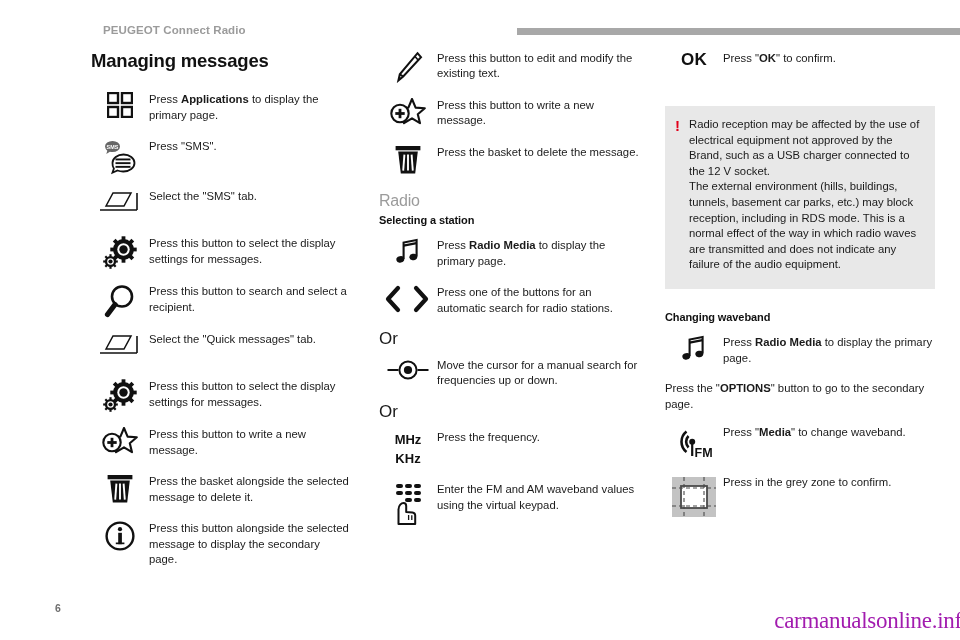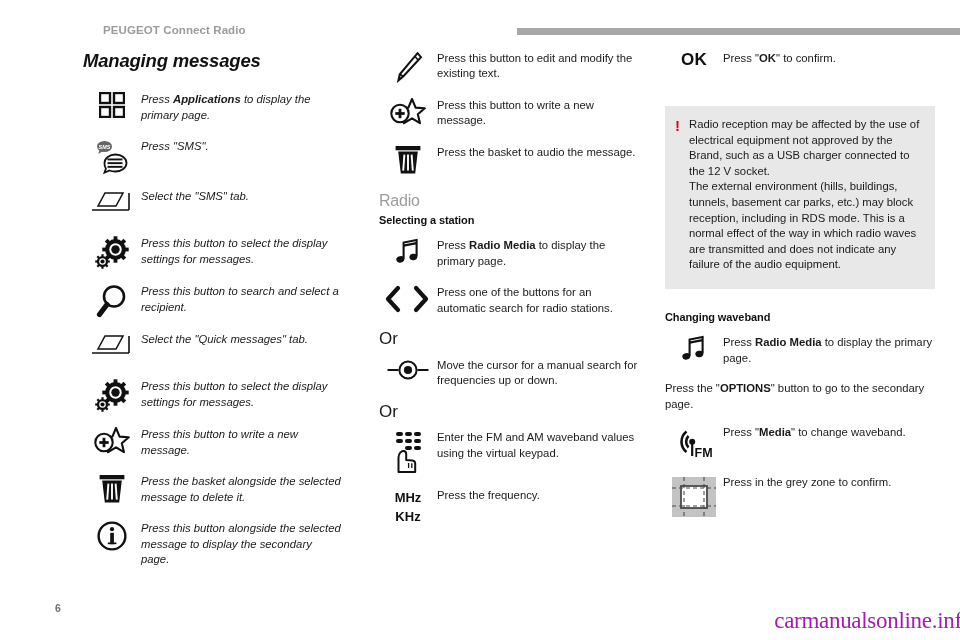--- a/index.html
+++ b/index.html
@@ -30,21 +30,21 @@
   }
   .hdr-bar {
     position: absolute;
     left: 490px; top: 28px;
     width: 470px; height: 7px;
     background: #a8a8a8;
   }
 
   
   .col { position: absolute; top: 50px; }
-  #col1 { left: 56px;  width: 258px; font-style: italic; }
+  #col1 { left: 64px;  width: 258px; }
   #col2 { left: 352px; width: 262px; }
   #col3 { left: 638px; width: 270px; }
 
   
   h1.sec-title {
     margin: 0 0 20px 0;
     font-size: 18.5px;
     font-weight: bold;
     letter-spacing: -.2px;
     color: #111;
@@ -365,21 +365,21 @@
         <div class="row">
           <div class="ico">
             <svg width="26" height="30" viewBox="0 0 26 30">
       <rect x="0.6" y="1" width="24.8" height="4.3" fill="#111"></rect>
       <path d="M3.2 6.6 L22.8 6.6 L20.2 28.6 L5.8 28.6 Z" fill="#111"></path>
       <path d="M9.4 9.6 L8.2 25.6" stroke="#fff" stroke-width="1.9"></path>
       <path d="M13 9.6 L13 25.6" stroke="#fff" stroke-width="1.9"></path>
       <path d="M16.6 9.6 L17.8 25.6" stroke="#fff" stroke-width="1.9"></path>
     </svg>
           </div>
-          <div class="txt">Press the basket to audio the message.</div>
+          <div class="txt">Press the basket to delete the message.</div>
         </div>
       </div>
     <h2 class="grey-title">Radio</h2>
     <h3 class="sub-title">Selecting a station</h3>
     <div id="col2-radio">
         <div class="row">
           <div class="ico">
             <svg width="28" height="28" viewBox="0 0 28 28">
       <path d="M9.6 21 L9.6 4.5 L22.6 2 L22.6 18.6" fill="none" stroke="#111" stroke-width="2.1"></path>
       <path d="M9.6 7.6 L22.6 5.1" stroke="#111" stroke-width="2.1"></path>
@@ -407,20 +407,31 @@
       <circle cx="22" cy="12" r="8.6" fill="#fff" stroke="#111" stroke-width="2"></circle>
       <circle cx="22" cy="12" r="4.1" fill="#111"></circle>
       <path d="M1.5 12 L12.5 12" stroke="#111" stroke-width="2"></path>
       <path d="M31.5 12 L42.5 12" stroke="#111" stroke-width="2"></path>
     </svg>
           </div>
           <div class="txt">Move the cursor for a manual search for frequencies up or down.</div>
         </div>
       </div>
     <p class="orword">Or</p>
+    <div id="col2-freq">
+        <div class="row">
+          <div class="ico">
+            <div class="khz-glyph">
+              <div>MHz</div>
+              <div>KHz</div>
+            </div>
+          </div>
+          <div class="txt">Press the frequency.</div>
+        </div>
+      </div>
     <div id="col2-keypad">
         <div class="row">
           <div class="ico">
             <svg width="34" height="44" viewBox="0 0 34 44">
       <g fill="#111">
         <rect x="5" y="2" width="7" height="4" rx="2"></rect>
         <rect x="14" y="2" width="7" height="4" rx="2"></rect>
         <rect x="23" y="2" width="7" height="4" rx="2"></rect>
         <rect x="5" y="9" width="7" height="4" rx="2"></rect>
         <rect x="14" y="9" width="7" height="4" rx="2"></rect>
@@ -430,31 +441,20 @@
       </g>
       <path d="M7.5 42 L7.5 27.5 C7.5 23 10.5 21 12.5 21 C14.5 21 15.2 22.6 15.2 24 L15.2 30
                L21.5 30.5 C23.5 30.8 24.2 32 24.2 33.6 L24.2 42 Z" fill="#fff" stroke="#111" stroke-width="2" stroke-linejoin="round"></path>
       <path d="M17.6 33 L17.6 38" stroke="#111" stroke-width="1.3"></path>
       <path d="M20.8 33.3 L20.8 38" stroke="#111" stroke-width="1.3"></path>
     </svg>
           </div>
           <div class="txt">Enter the FM and AM waveband values using the virtual keypad.</div>
         </div>
       </div>
-    <div id="col2-freq">
-        <div class="row">
-          <div class="ico">
-            <div class="khz-glyph">
-              <div>MHz</div>
-              <div>KHz</div>
-            </div>
-          </div>
-          <div class="txt">Press the frequency.</div>
-        </div>
-      </div>
   </div>
 
   <div class="col" id="col3">
     <div id="col3-ok">
         <div class="row">
           <div class="ico">
             <div class="ok-glyph">OK</div>
           </div>
           <div class="txt">Press "<b>OK</b>" to confirm.</div>
         </div>

